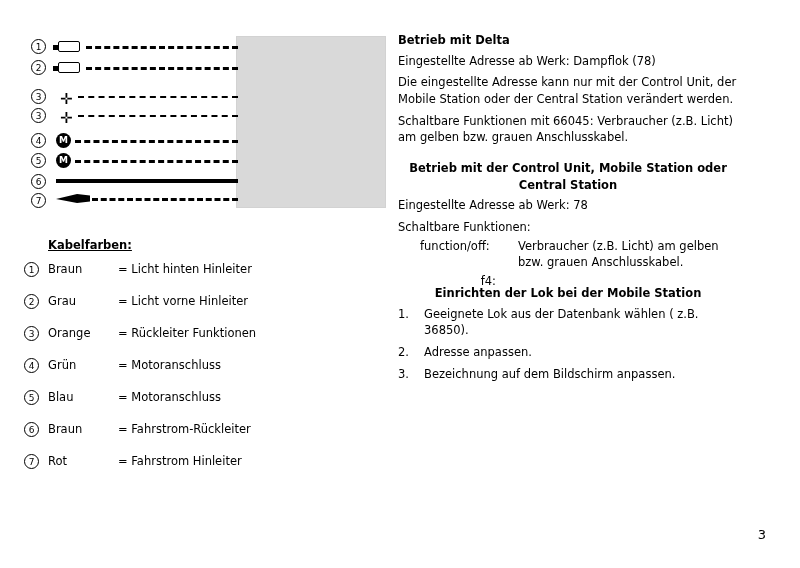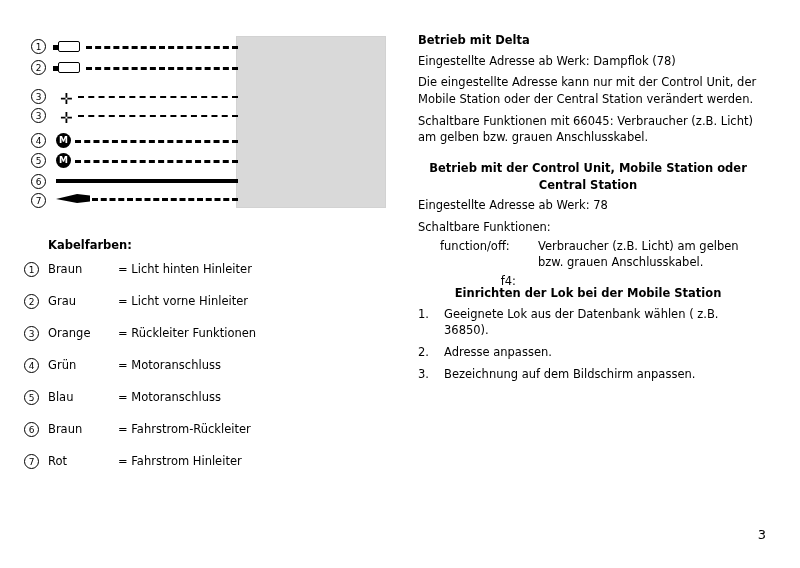--- a/index.html
+++ b/index.html
@@ -116,20 +116,21 @@
     position: absolute;
     left: 24px;
     top: 238px;
     width: 340px;
   }
   .legend-title {
     font-size: 11.5px;
     font-weight: bold;
     margin-bottom: 10px;
     margin-left: 24px;
+    text-decoration: underline;
   }
   .legend-row {
     position: relative;
     height: 32px;
     font-size: 11.5px;
   }
   .legend-badge {
     position: absolute;
     left: 0;
     top: 0;
@@ -149,21 +150,21 @@
   }
   .legend-desc {
     position: absolute;
     left: 94px;
     top: 0px;
   }
 
   
   .rightcol {
     position: absolute;
-    left: 418px;
+    left: 398px;
     top: 32px;
     width: 340px;
     font-size: 11.5px;
     line-height: 1.45;
   }
   .h {
     font-weight: bold;
     font-size: 11.5px;
     margin: 0 0 4px 0;
   }

